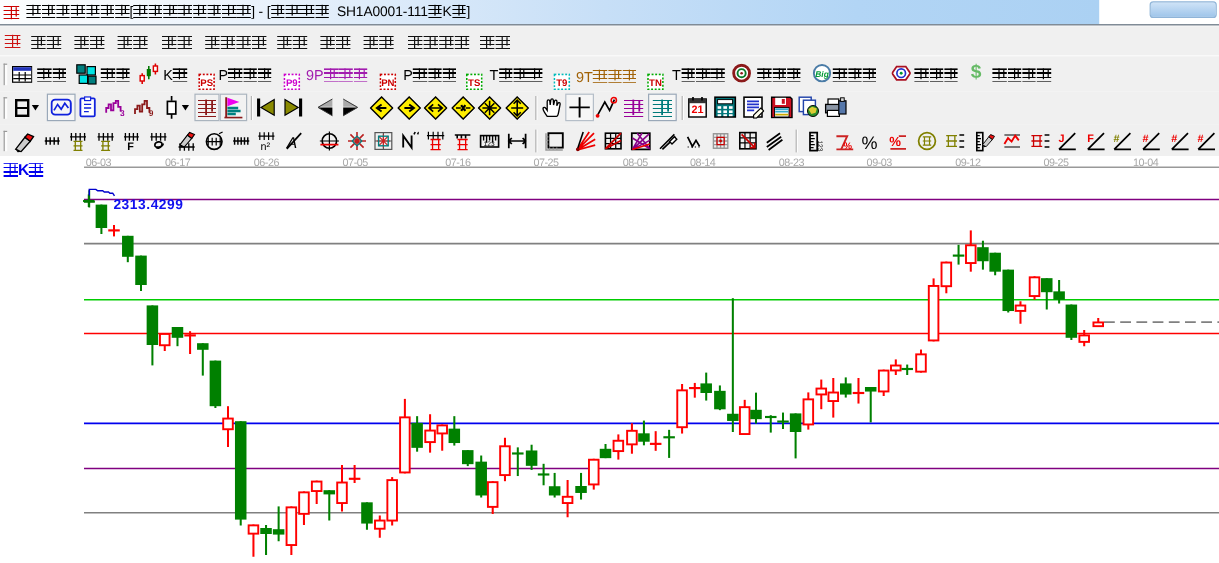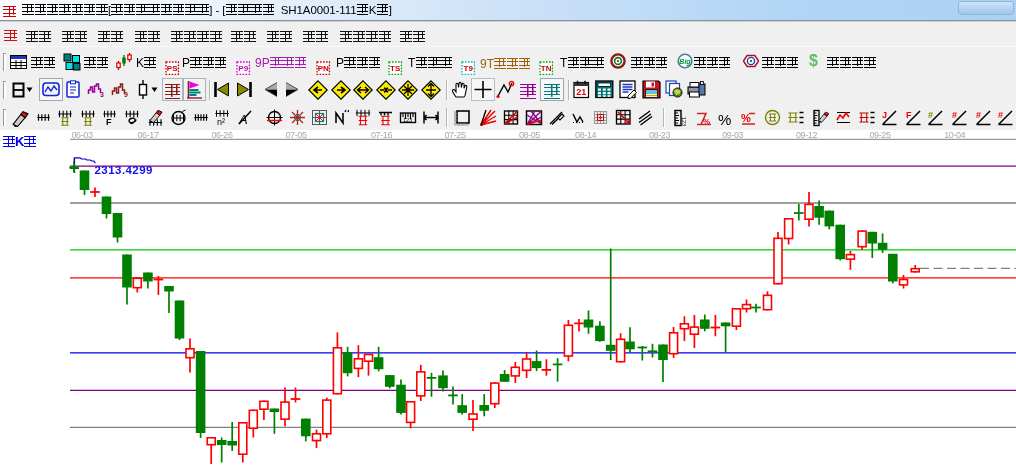--- a/index.html
+++ b/index.html
@@ -13,21 +13,21 @@
  background-repeat:no-repeat;}
 .g13{width:12px;height:12px;margin:0 .6px 2px .6px}
 .g12{width:11.5px;height:11px;margin:0 .4px 2px .4px}
 .t{vertical-align:middle}
 .row{position:absolute;left:0;width:1016px;background:#f0f0f0}
 .grip{position:absolute;left:3px;width:3px;border-left:1px solid #9a9a9a;border-top:1px solid #9a9a9a;background:#fdfdfd}
 .sep{position:absolute;width:2px;border-left:1px solid #b5b5b5;border-right:1px solid #fdfdfd}
 .lbl{position:absolute;font-size:12px;color:#000;white-space:nowrap}
 svg{position:absolute}
 </style></head><body>
-<div class="abs" style="left:0;top:0;width:1016px;height:20px;
+<div class="abs" style="left:0;top:0;width:916px;height:20px;
  background:linear-gradient(90deg,#fcfdfe 0%,#e8f1fb 25%,#c7dff7 55%,#b2d5f5 78%,#abd1f3 100%)">
  <span class="abs" style="left:3px;top:3px;width:13px;height:14px;color:#cc0000;font-weight:bold">
    <i class="g" style="width:13px;height:13px"></i></span>
  <div class="abs lbl" style="left:22px;top:3px;font-size:11.5px;letter-spacing:-0.1px;line-height:15px"><i class="g g12"></i><i class="g g12"></i><i class="g g12"></i><i class="g g12"></i><i class="g g12"></i><i class="g g12"></i><i class="g g12"></i><span class="t">[</span><i class="g g12"></i><i class="g g12"></i><i class="g g12"></i><i class="g g12"></i><i class="g g12"></i><i class="g g12"></i><i class="g g12"></i><i class="g g12"></i><span class="t">]&nbsp;-&nbsp;[</span><i class="g g12"></i><i class="g g12"></i><i class="g g12"></i><i class="g g12"></i><span class="t">&nbsp;&nbsp;SH1A0001-111</span><i class="g g12"></i><span class="t">K</span><i class="g g12"></i><span class="t">]</span></div>
 </div>
 <div class="abs" style="left:958px;top:1px;width:56px;height:14px;background:linear-gradient(#cfe3f7,#9fc5ea);border:1px solid #8fb4d8;border-radius:3px"></div>
 <div class="abs" style="left:0;top:20px;width:1016px;height:2px;background:linear-gradient(#62707e,#f2f2f2)"></div>
 <div class="row" style="top:22px;height:24px">
     <span class="abs" style="left:4px;top:5px;color:#cc1111"><i class="g" style="width:13px;height:13px"></i></span>
     <span class="abs" style="left:25px;top:6px;color:#111"><i class="g g13"></i><i class="g g13"></i></span>

